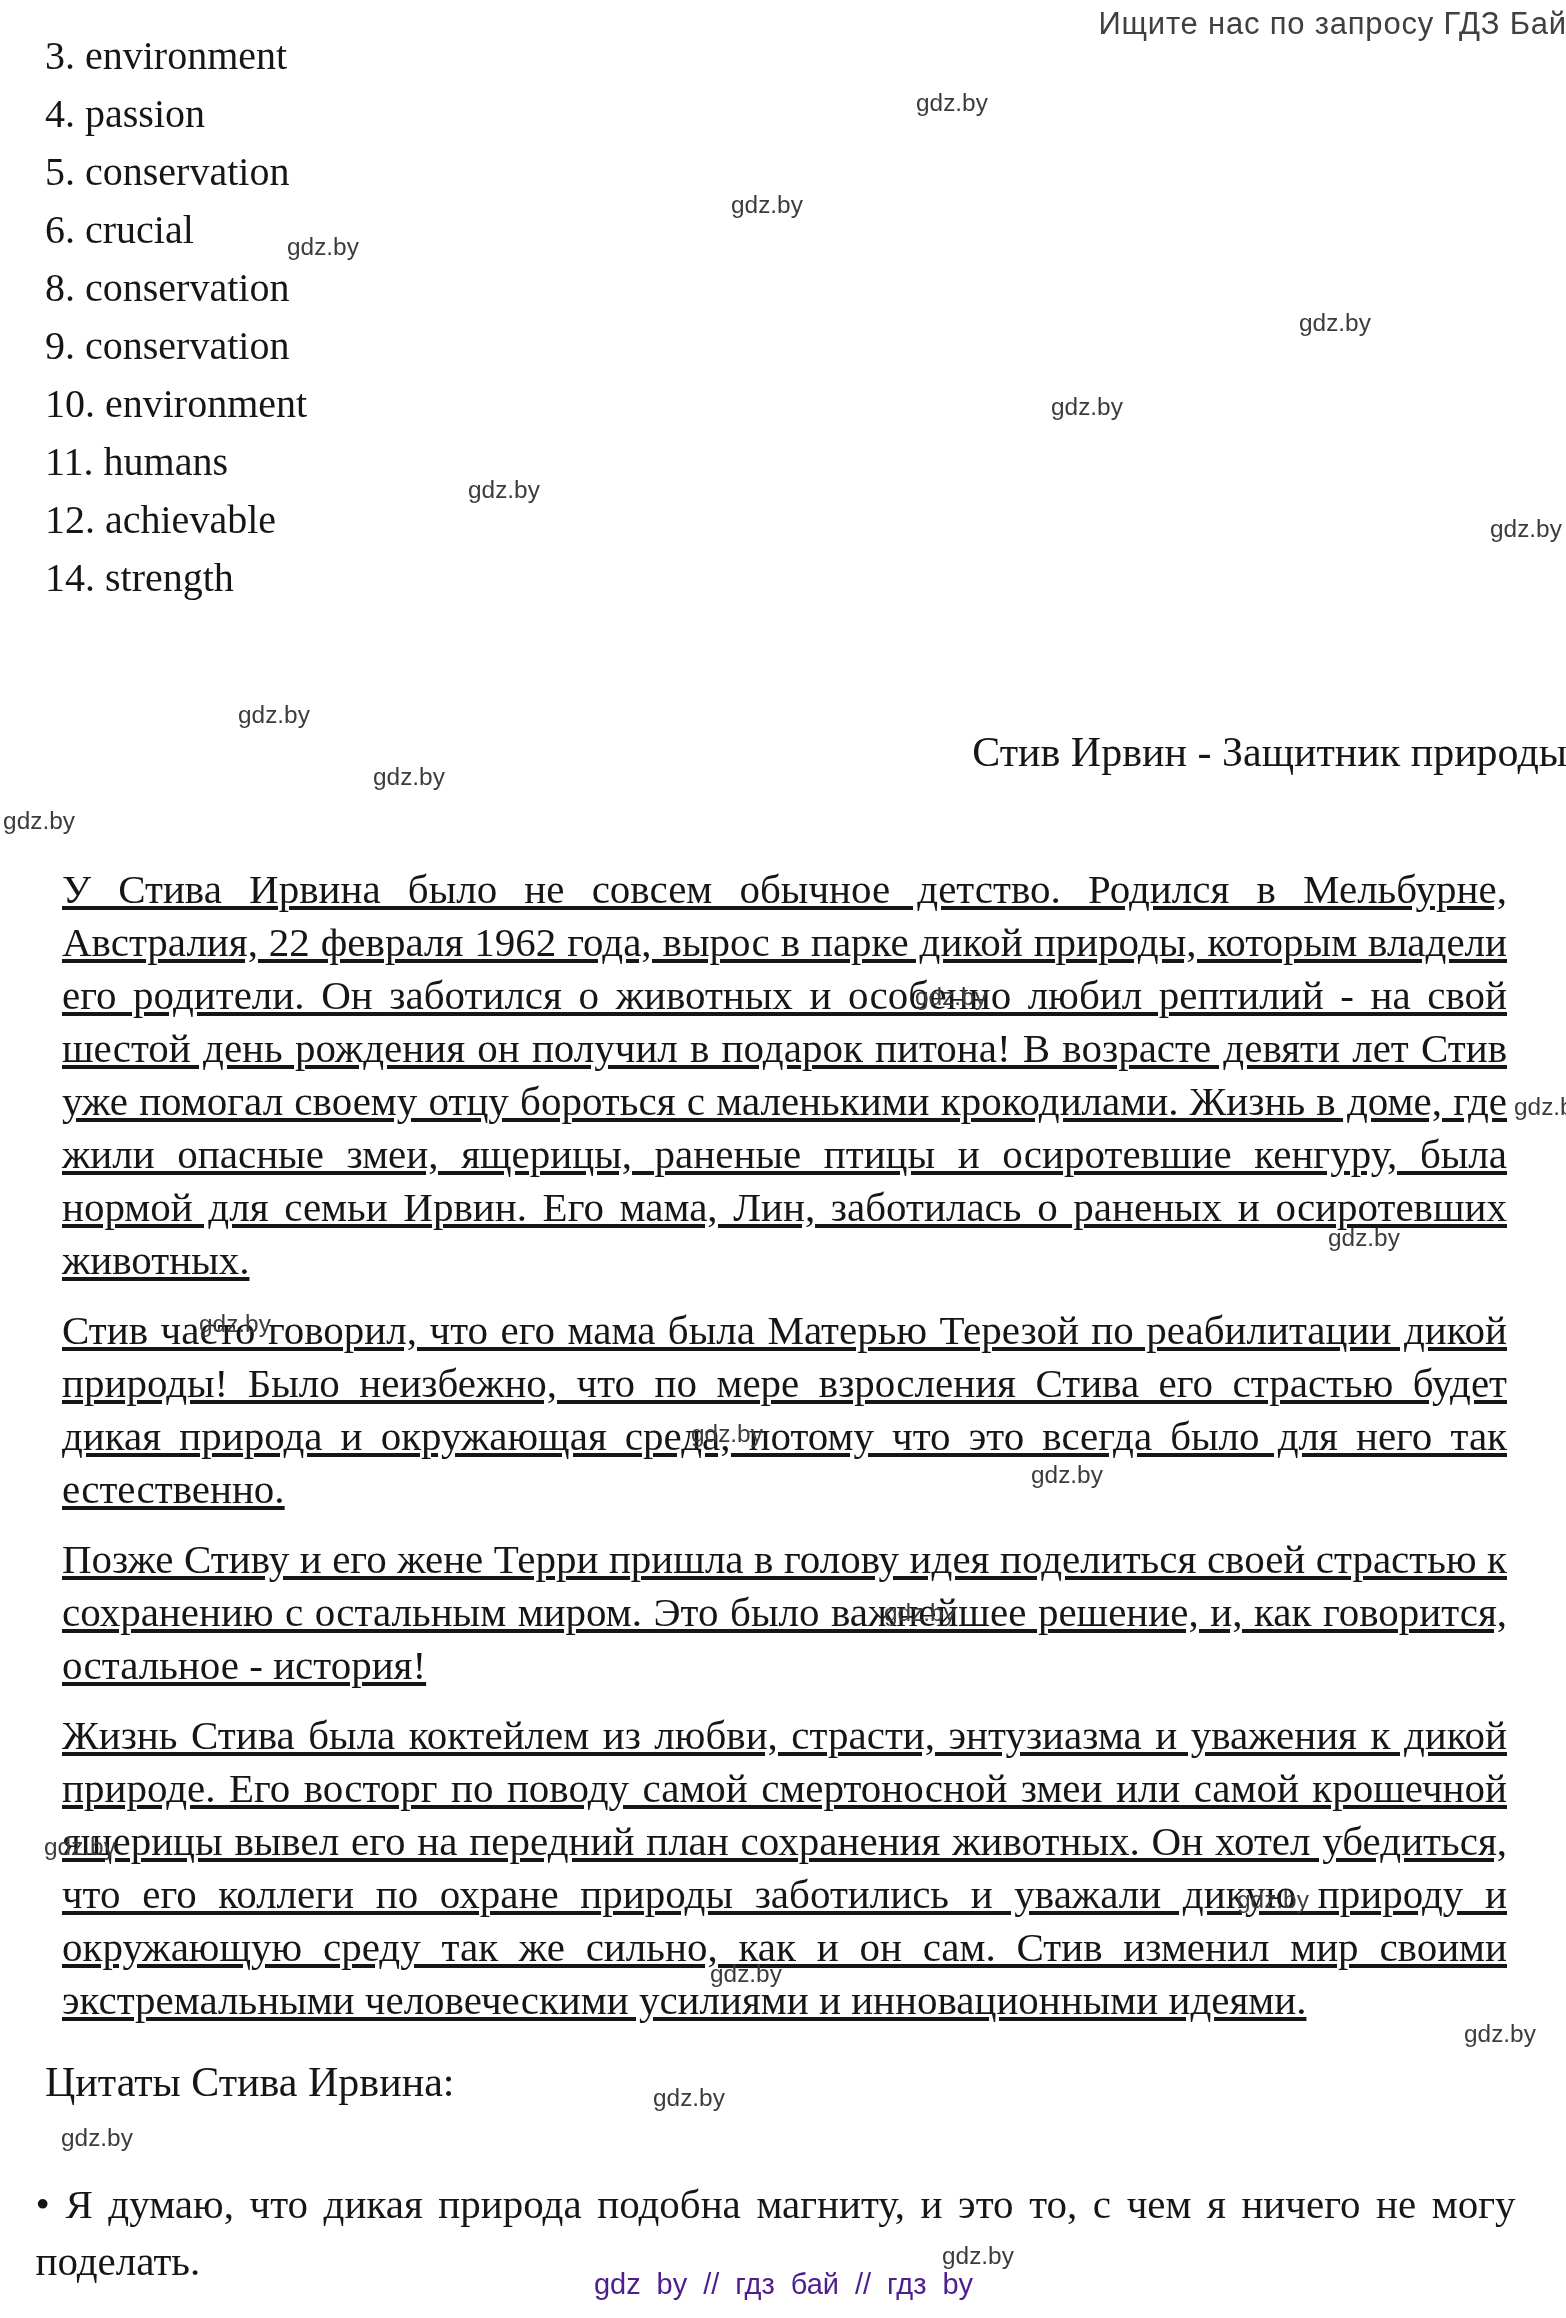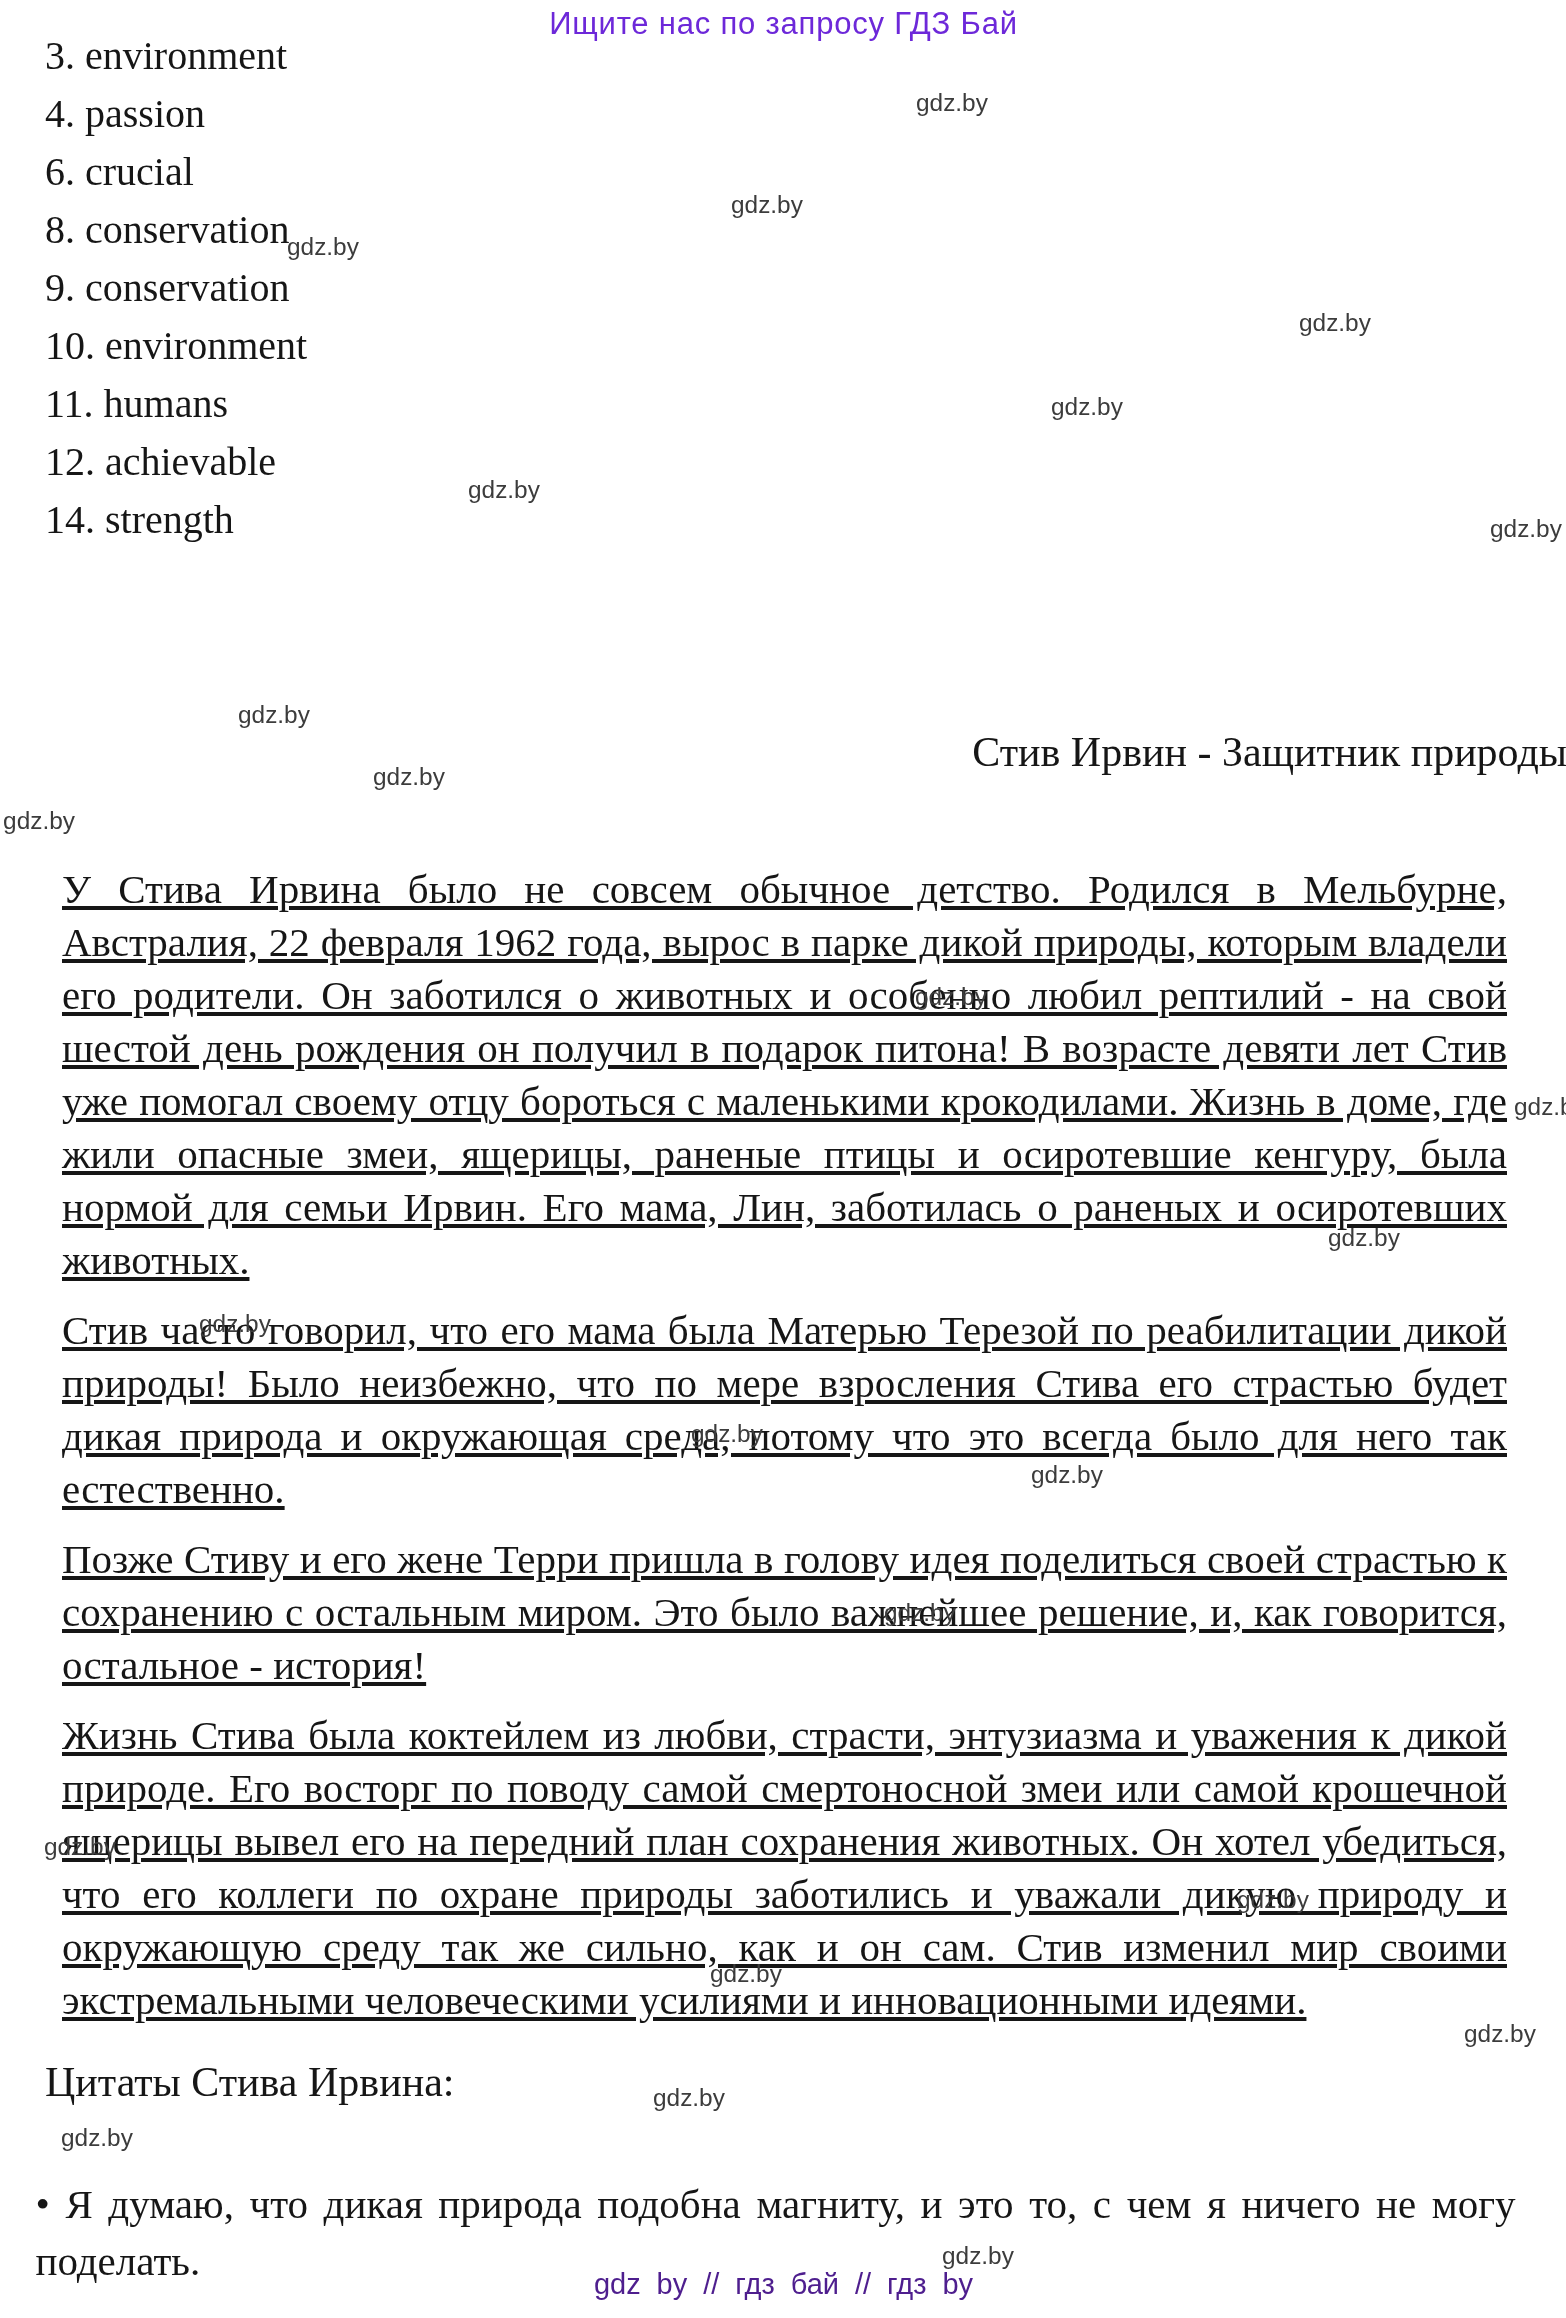--- a/index.html
+++ b/index.html
@@ -75,25 +75,26 @@
     font-family: "Liberation Sans", sans-serif;
     font-size: 24.4px;
     white-space: nowrap;
   }
 </style>
 </head>
 <body>
 
 <div class="page">
 
-  <div class="promo" style="color: #6d28d9;">Ищите нас по запросу ГДЗ Бай</div>
+  <div class="promo" style="color: #404040; text-align: right;">Ищите нас по запросу ГДЗ Бай</div>
 
   <ol class="answers" id="answers-list">
       <li>3. environment</li>
       <li>4. passion</li>
+      <li>5. conservation</li>
       <li>6. crucial</li>
       <li>8. conservation</li>
       <li>9. conservation</li>
       <li>10. environment</li>
       <li>11. humans</li>
       <li>12. achievable</li>
       <li>14. strength</li>
     </ol>
 
   <h1 class="title">Стив Ирвин - Защитник природы</h1>

